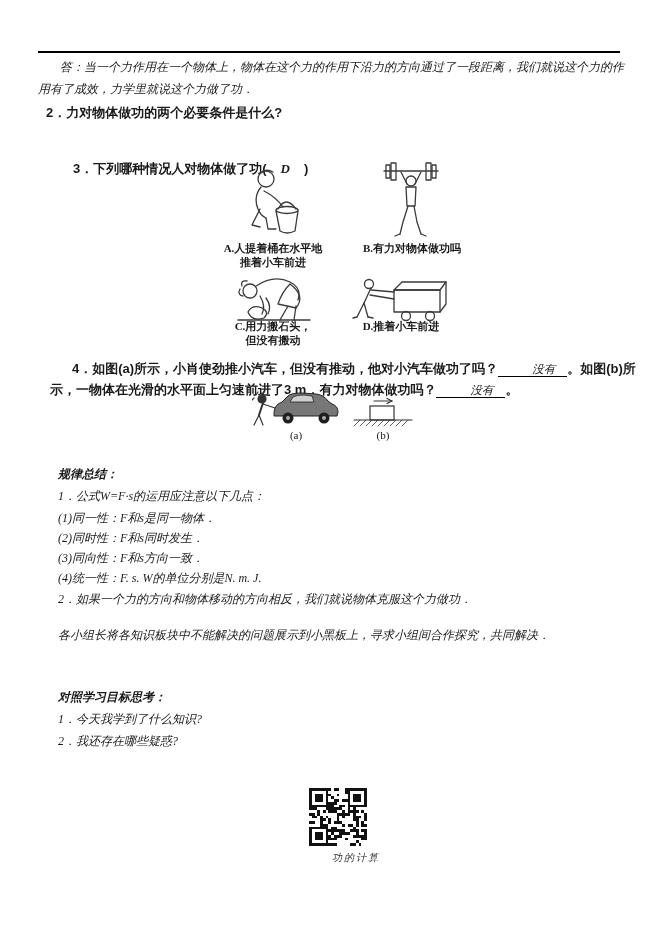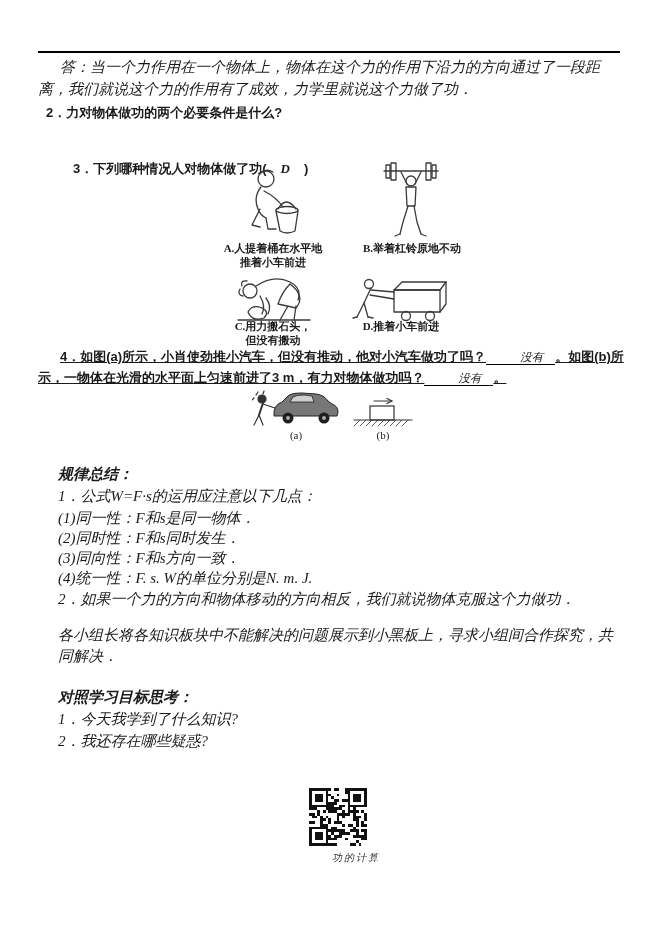--- a/index.html
+++ b/index.html
@@ -3,21 +3,21 @@
 <meta charset="utf-8">
 <style>
   html,body{margin:0;padding:0;background:#fff;}
   #page{
     position:relative;width:658px;height:932px;background:#ffffff;
     font-family:"Liberation Serif",serif;color:#1a1a1a;overflow:hidden;
   }
   .abs{position:absolute;}
   .rule{left:38px;top:51px;width:582px;height:2px;background:#000;}
   
-  .kai{font-style:italic;font-family:"Liberation Serif",serif;font-size:15px;line-height:21px;}
+  .kai{font-style:italic;font-family:"Liberation Serif",serif;font-size:12px;line-height:21px;}
   
   .hei{font-family:"Liberation Sans",sans-serif;font-weight:600;font-size:13px;line-height:21px;}
   .indent{text-indent:22px;}
   .blank-answer{
     display:inline-block;font-family:"Liberation Serif",serif;font-style:italic;
     font-weight:400;font-size:11.5px;border-bottom:1px solid #000;
     padding:0 12px;line-height:14px;vertical-align:baseline;
   }
   .q3-answer{font-family:"Liberation Serif",serif;font-style:italic;font-weight:600;margin:0 14px;}
   .fig-caption{
@@ -73,21 +73,21 @@
       <rect x="49" y="3" width="4" height="13"></rect>
         <rect x="43" y="1" width="5" height="17"></rect>
       <path d="M18 10 L24 22 M38 10 L32 22"></path>
       <circle cx="28" cy="19" r="5"></circle>
       <path d="M23 25 L33 25 L32 44 L24 44 Z"></path>
       <path d="M25 44 L20 60 L17 72 M31 44 L34 60 L38 72"></path>
       <path d="M17 72 L12 74 M38 72 L43 74"></path>
     </g>
   </svg>
   <div class="fig-caption" style="left:357px;top:242px;width:110px;">
-    <div>B.举着杠铃原地不动</div>
+    <div>B.有力对物体做功吗</div>
   </div>
 
   <svg class="abs" style="left:236px;top:274px;" width="78" height="48" viewBox="0 0 78 48">
     <g class="line-art">
       <path d="M6 12 Q4 6 11 7 M7 22 Q1 21 4 15"></path>
       <circle cx="14" cy="17" r="7"></circle>
       <path d="M20 12 Q38 0 54 8 Q66 14 62 26"></path>
       <path d="M54 10 Q70 22 60 34 L42 30 Q46 18 54 10"></path>
       <path d="M24 22 Q30 32 26 40"></path>
       <path d="M30 24 Q36 32 32 40"></path>
@@ -112,21 +112,21 @@
       <path d="M19 11 L12 26"></path>
       <path d="M19 13 L42 15 M18 18 L42 22"></path>
       <path d="M12 26 L5 40 M12 26 L16 40"></path>
       <path d="M5 40 L1 41 M16 40 L21 41"></path>
     </g>
   </svg>
   <div class="fig-caption" style="left:346px;top:320px;width:110px;">
     <div>D.推着小车前进</div>
   </div>
 
-  <p class="abs hei indent" style="left:38px;top:346px;width:590px;margin:0;text-decoration:underline;">
+  <p class="abs hei indent" style="left:38px;top:346px;width:590px;margin:12px;">
     <span>4．如图(a)所示，小肖使劲推小汽车，但没有推动，他对小汽车做功了吗？</span><span class="blank-answer">没有</span><span>。如图(b)所示，一物体在光滑的水平面上匀速前进了3 m，有力对物体做功吗？</span><span class="blank-answer">没有</span><span>。</span>
   </p>
 
   <svg class="abs" style="left:252px;top:390px;" width="88" height="40" viewBox="0 0 88 40">
     <g stroke="#333" stroke-width="1.2" fill="none" stroke-linecap="round">
       <path d="M6 2 L4 5 M12 1 L11 4 M2 8 L0 10"></path>
       <circle cx="10" cy="9" r="4" fill="#333"></circle>
       <path d="M11 13 L7 25" stroke-width="2"></path>
       <path d="M11 14 L23 18"></path>
       <path d="M7 25 L2 35 M7 25 L11 35"></path>

